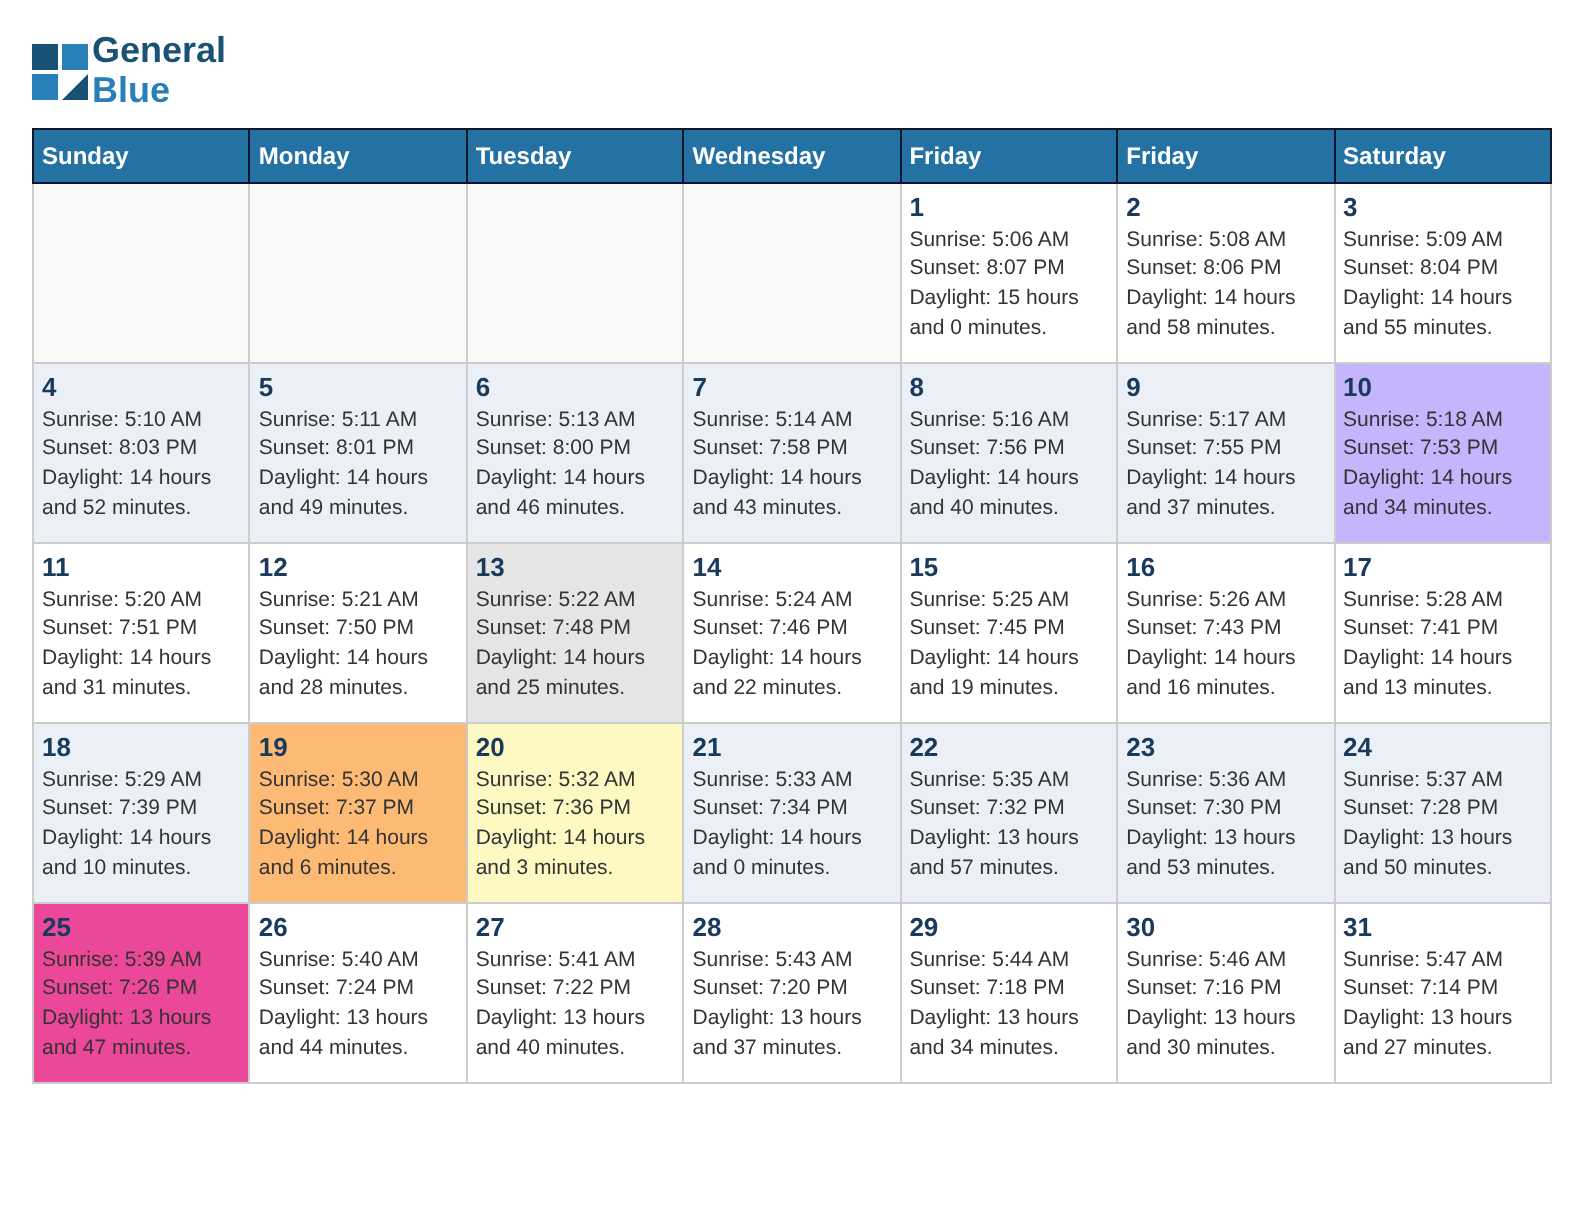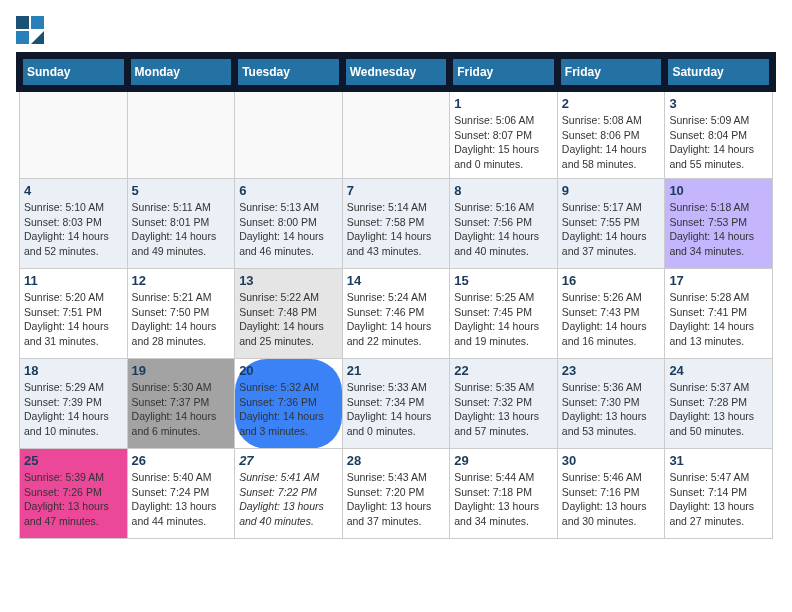--- a/index.html
+++ b/index.html
@@ -41,21 +41,21 @@
       width: 100%;
       border-collapse: collapse;
       font-size: 11px;
     }
     .calendar th {
       background: #2471a3;
       color: #fff;
       text-align: left;
       padding: 6px 4px;
       font-size: 12px;
-      border: 7px solid #0f172a;
+      border: 1px solid #0f172a;
     }
     .calendar td {
       border: 1px solid #ccc;
       vertical-align: top;
       padding: 4px;
       height: 90px;
       width: 107px;
     }
     .calendar td.empty {
       background: #f9f9f9;
@@ -85,20 +85,25 @@
 <body>
 
 <div class="header">
   <div class="logo">
     <svg class="logo-icon" viewBox="0 0 28 28">
       <rect x="0" y="0" width="13" height="13" fill="#1a5276"></rect>
       <rect x="15" y="0" width="13" height="13" fill="#2980b9"></rect>
       <rect x="0" y="15" width="13" height="13" fill="#2980b9"></rect>
       <polygon points="15,28 28,15 28,28" fill="#1a5276"></polygon>
     </svg>
+    <div>
+      <div style="font-size:18px;font-weight:bold;color:#1a5276;line-height:1.1;">
+        General<br><span style="color:#2980b9;">Blue</span>
+      </div>
+    </div>
   </div>
   <div class="title-block">
     <div class="month-title"></div>
     <div class="location"></div>
   </div>
 </div>
 
 <table class="calendar">
   <thead>
     <tr id="weekday-header">
@@ -188,25 +193,25 @@
         <td style="background: rgb(255, 255, 255);">
           <div class="day-number">17</div>
           <div class="day-info">Sunrise: 5:28 AM<br>Sunset: 7:41 PM<br>Daylight: 14 hours<br>and 13 minutes.</div>
         </td>
       </tr>
       <tr>
         <td style="background: rgb(234, 240, 246);">
           <div class="day-number">18</div>
           <div class="day-info">Sunrise: 5:29 AM<br>Sunset: 7:39 PM<br>Daylight: 14 hours<br>and 10 minutes.</div>
         </td>
-        <td style="background: #a3a3a3;">
+        <td style="background: #fdba74;">
           <div class="day-number">19</div>
           <div class="day-info">Sunrise: 5:30 AM<br>Sunset: 7:37 PM<br>Daylight: 14 hours<br>and 6 minutes.</div>
         </td>
-        <td style="background: #3b82f6; border-radius: 32px;">
+        <td style="background: #fef9c3;">
           <div class="day-number">20</div>
           <div class="day-info">Sunrise: 5:32 AM<br>Sunset: 7:36 PM<br>Daylight: 14 hours<br>and 3 minutes.</div>
         </td>
         <td style="background: rgb(234, 240, 246);">
           <div class="day-number">21</div>
           <div class="day-info">Sunrise: 5:33 AM<br>Sunset: 7:34 PM<br>Daylight: 14 hours<br>and 0 minutes.</div>
         </td>
         <td style="background: rgb(234, 240, 246);">
           <div class="day-number">22</div>
           <div class="day-info">Sunrise: 5:35 AM<br>Sunset: 7:32 PM<br>Daylight: 13 hours<br>and 57 minutes.</div>
@@ -222,21 +227,21 @@
       </tr>
       <tr>
         <td style="background: #ec4899;">
           <div class="day-number">25</div>
           <div class="day-info">Sunrise: 5:39 AM<br>Sunset: 7:26 PM<br>Daylight: 13 hours<br>and 47 minutes.</div>
         </td>
         <td style="background: rgb(255, 255, 255);">
           <div class="day-number">26</div>
           <div class="day-info">Sunrise: 5:40 AM<br>Sunset: 7:24 PM<br>Daylight: 13 hours<br>and 44 minutes.</div>
         </td>
-        <td style="background: rgb(255, 255, 255); font-style: italic;">
+        <td style="background: rgb(255, 255, 255);">
           <div class="day-number">27</div>
           <div class="day-info">Sunrise: 5:41 AM<br>Sunset: 7:22 PM<br>Daylight: 13 hours<br>and 40 minutes.</div>
         </td>
         <td style="background: rgb(255, 255, 255); margin-left: 48px;">
           <div class="day-number">28</div>
           <div class="day-info">Sunrise: 5:43 AM<br>Sunset: 7:20 PM<br>Daylight: 13 hours<br>and 37 minutes.</div>
         </td>
         <td style="background: rgb(255, 255, 255);">
           <div class="day-number">29</div>
           <div class="day-info">Sunrise: 5:44 AM<br>Sunset: 7:18 PM<br>Daylight: 13 hours<br>and 34 minutes.</div>

